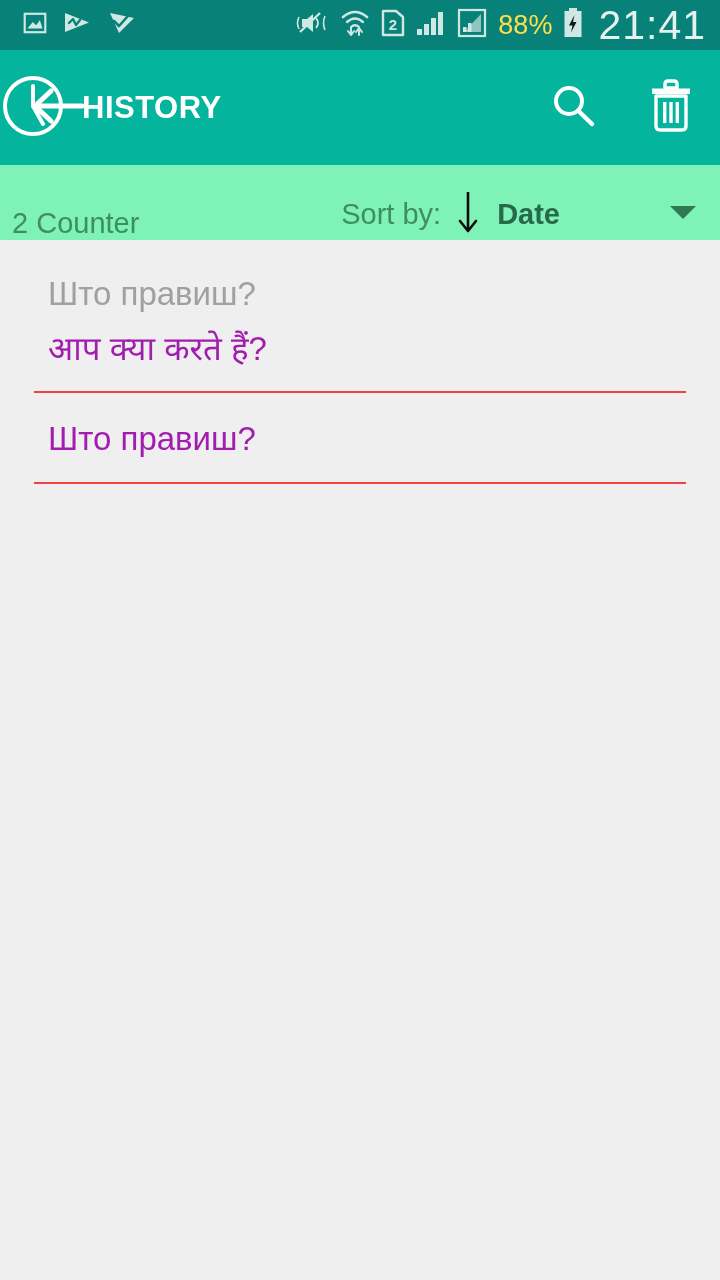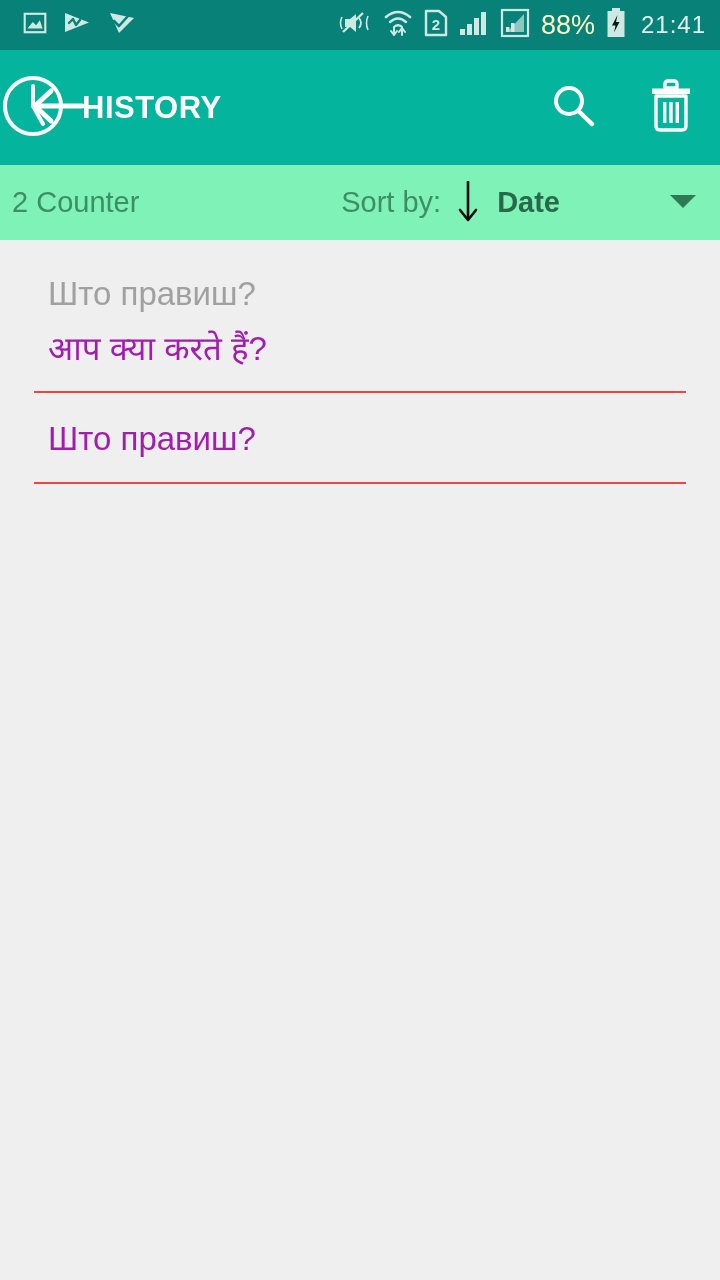--- a/index.html
+++ b/index.html
@@ -31,26 +31,26 @@
   .status-spacer { flex: 1 1 auto; }
   .status-right {
     display: flex;
     align-items: center;
     gap: 11px;
     flex: 0 0 auto;
   }
   .sb-icon { display: block; }
   .battery-pct {
     font-size: 27px;
-    color: #fef9c3;
+    color: #fde047;
     letter-spacing: 0px;
     font-weight: 400;
   }
   .clock-text {
-    font-size: 24px;
+    font-size: 41px;
     color: #e3f1ef;
     font-weight: 400;
     letter-spacing: 1px;
     margin-left: 4px;
   }
 
   
   .appbar {
     height: 115px;
     background: #04b49c;
@@ -90,21 +90,21 @@
   .action-btn {
     width: 58px; height: 66px;
     display: flex; align-items: center; justify-content: center;
   }
 
   
   .sortbar {
     height: 75px;
     background: #7ef2b7;
     display: flex;
-    align-items: center;
+    align-items: flex-end;
     padding: 0 22px 0 12px;
   }
   .counter-label {
     font-size: 29px;
     color: #3e8e63;
     font-weight: 400;
   }
   .sort-group {
     margin-left: auto;
     display: flex;

